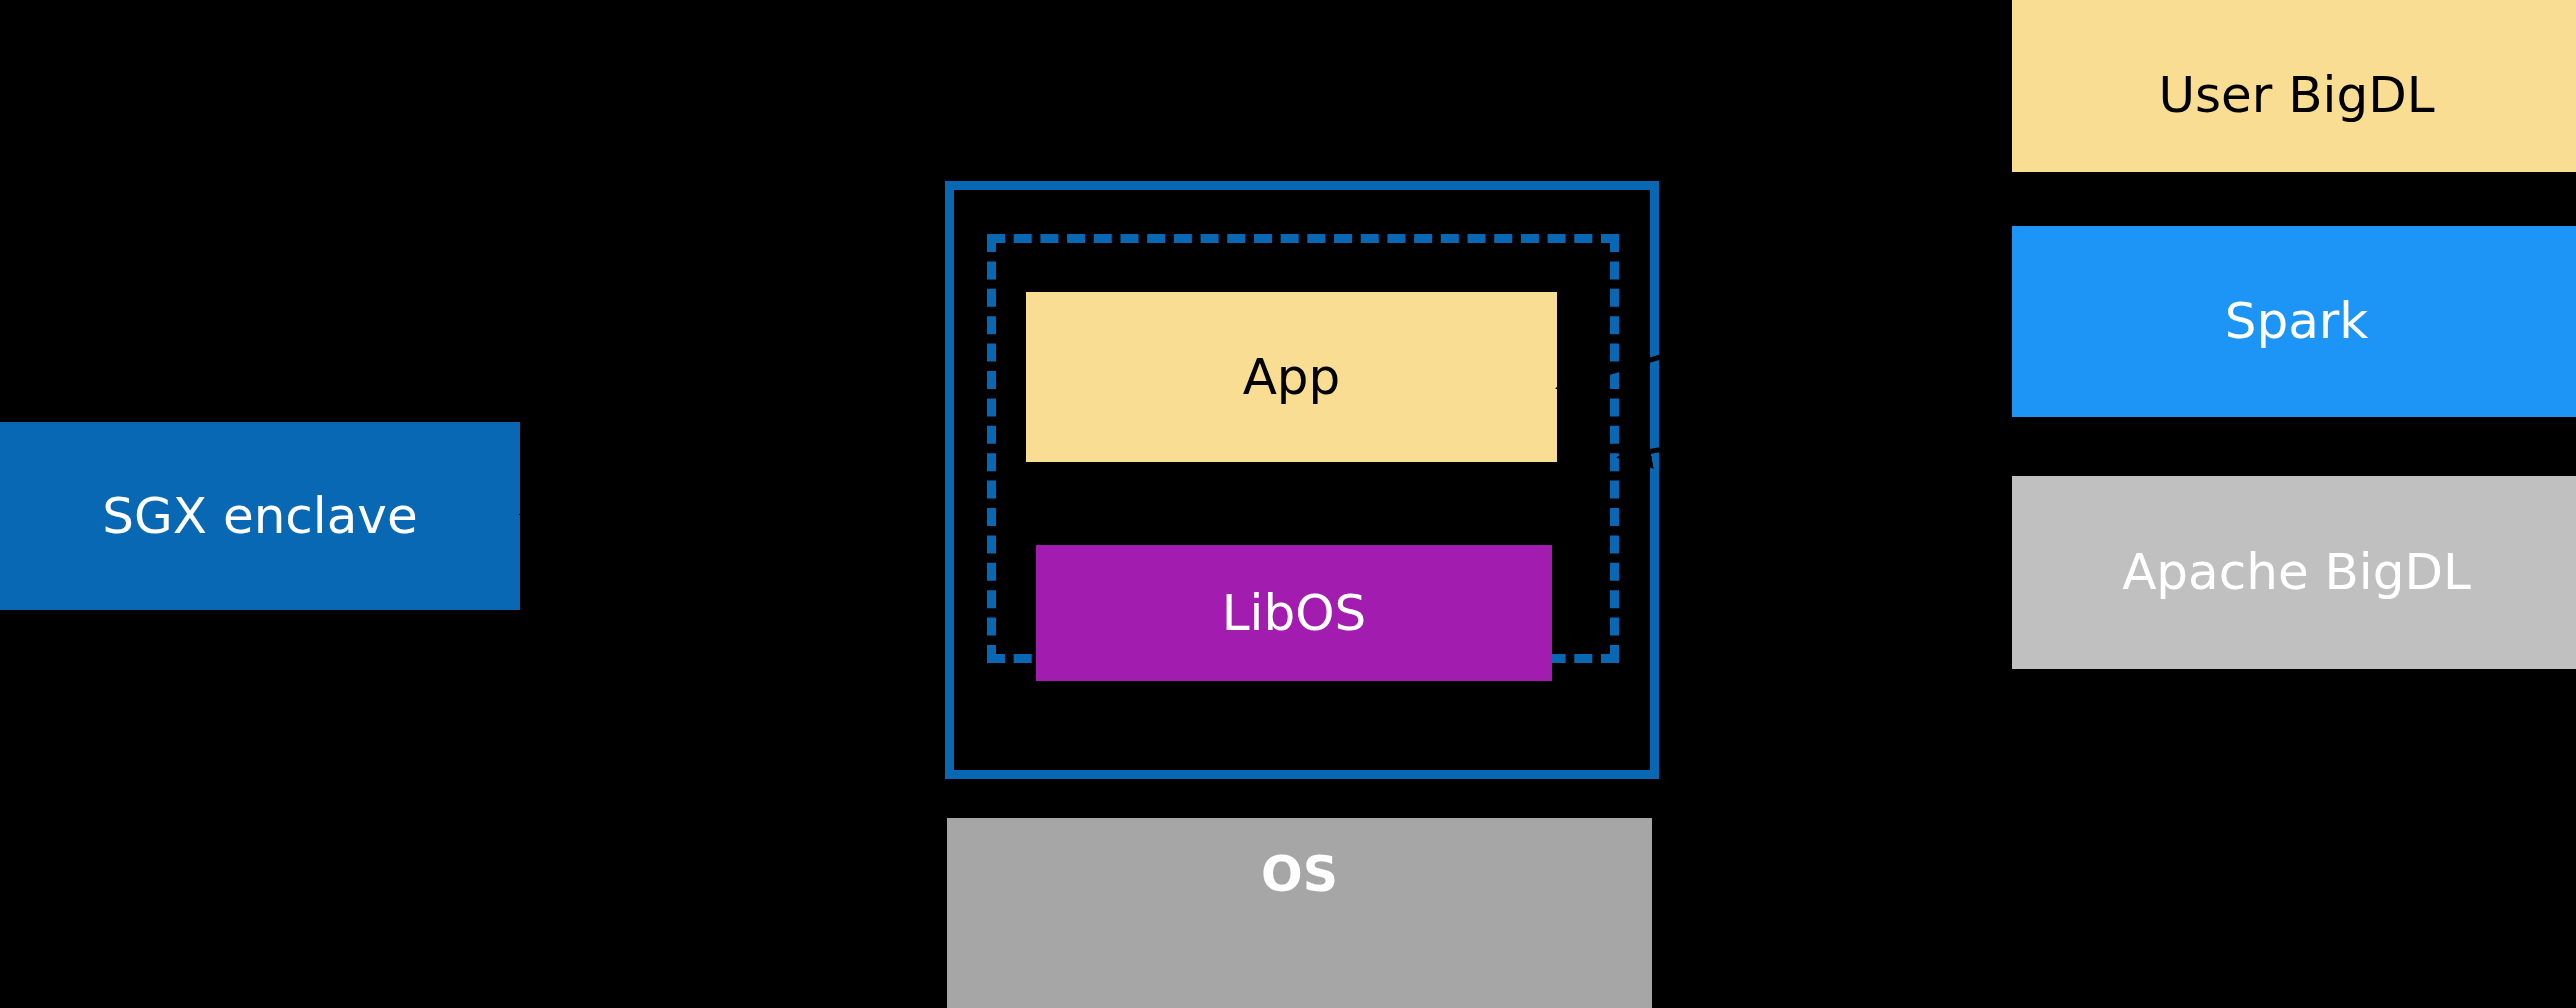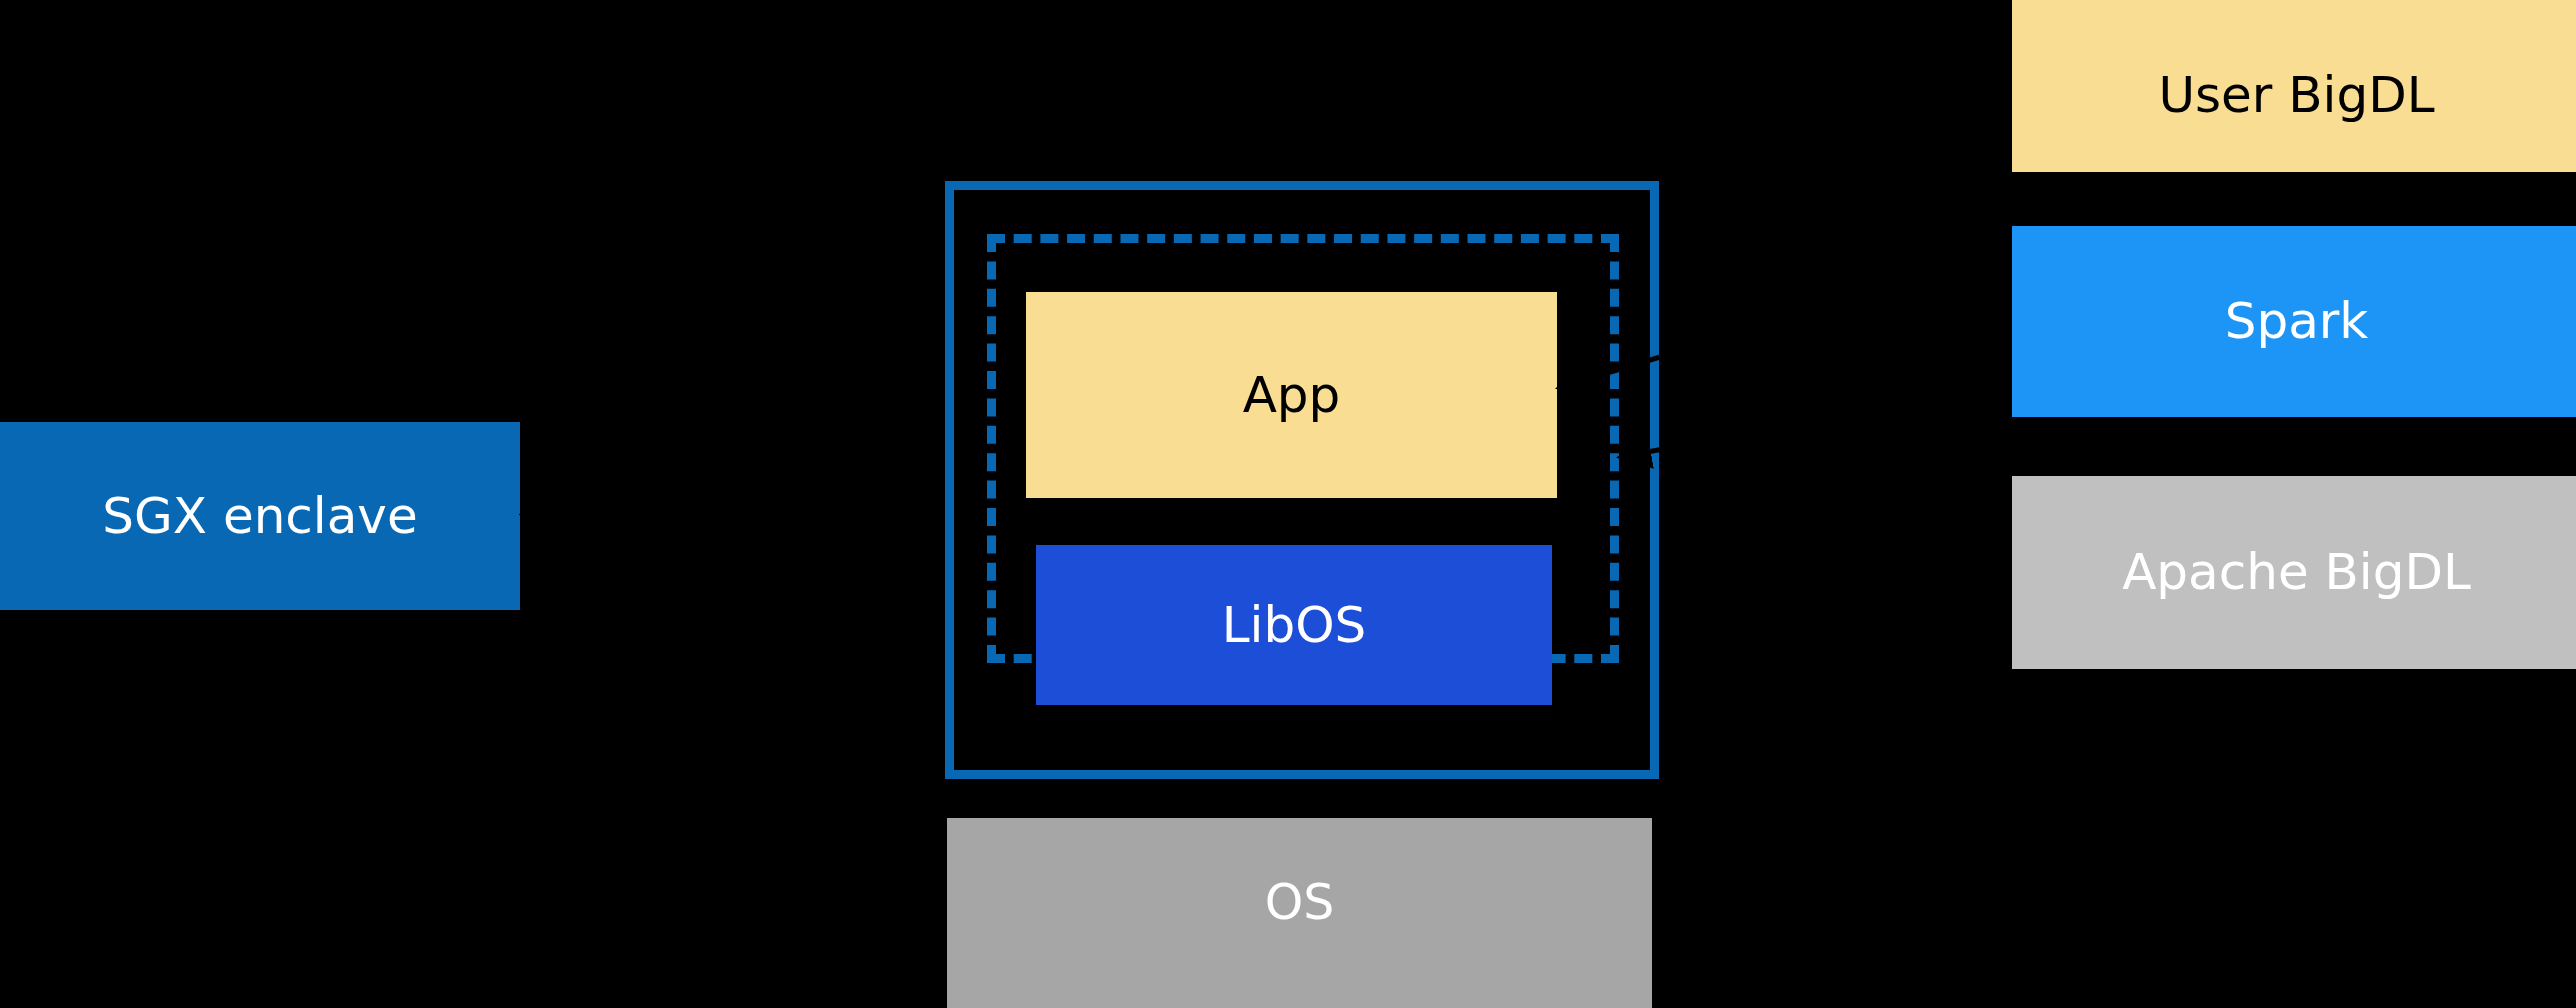--- a/index.html
+++ b/index.html
@@ -60,49 +60,49 @@
     height: 429px;
     border: 9.2px dashed #0868b3;
     background: transparent;
   }
 
   
   #app-box {
     left: 1026px;
     top: 292px;
     width: 531px;
-    height: 206px;
+    height: 170px;
     background: #f8dd92;
     color: #000000;
     font-size: 50px;
   }
 
   
   #libos-box {
     left: 1036px;
     top: 545px;
     width: 516px;
-    height: 160px;
-    background: #1d4ed8;
+    height: 136px;
+    background: #a21caf;
     color: #ffffff;
     font-size: 50px;
   }
 
   
   #os-box {
     left: 947px;
     top: 818px;
     width: 705px;
     height: 190px;
     background: #a6a6a6;
     color: #ffffff;
     font-size: 49px;
-    font-weight: normal;
+    font-weight: bold;
     align-items: flex-start;
-    padding-top: 58px;
+    padding-top: 30px;
   }
 
   
   #user-apps-box {
     left: 2012px;
     top: -21px;
     width: 586px;
     height: 193px;
     background: #f8dd92;
     color: #000000;

